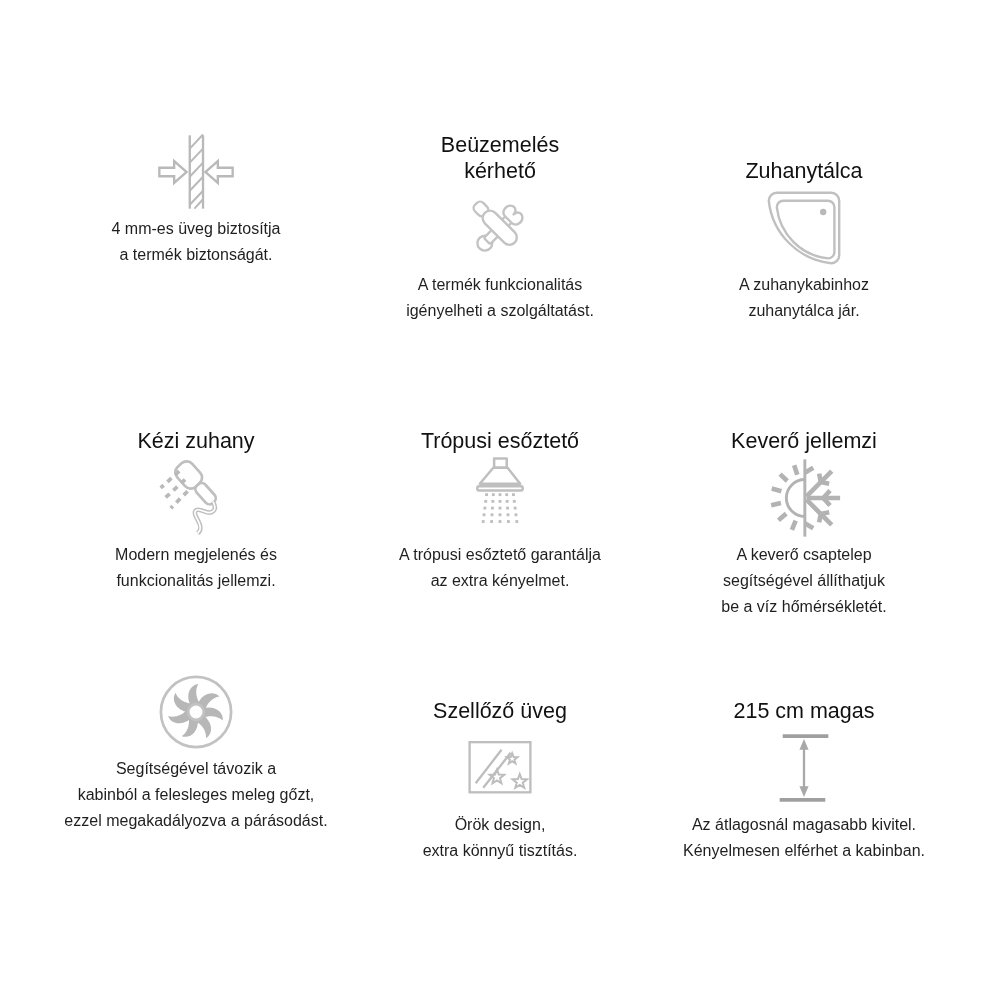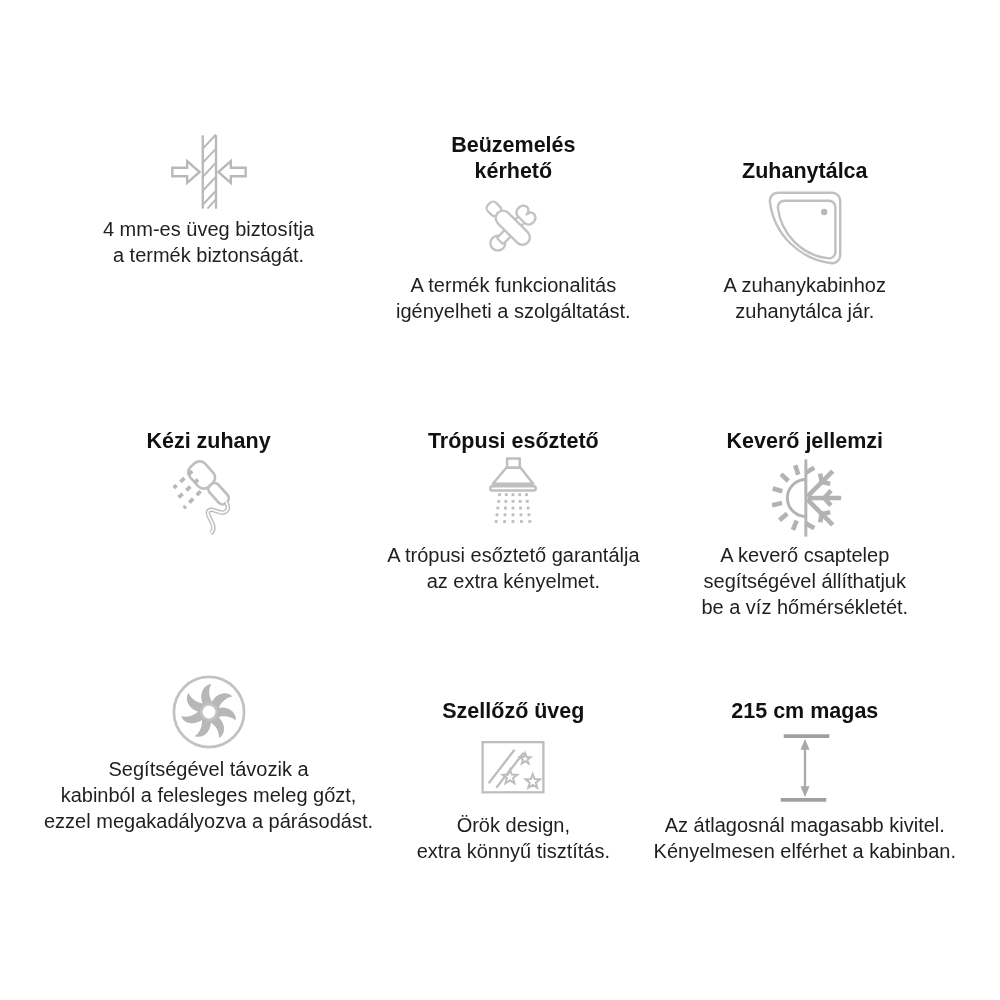--- a/index.html
+++ b/index.html
@@ -12,28 +12,28 @@
     display:grid;
     grid-template-columns:repeat(3,1fr);
     grid-auto-rows:270px;
     padding:128px 44px 0 44px;
   }
   .cell{
     display:flex;flex-direction:column;align-items:center;text-align:center;
   }
   .title{
     min-height:56px;display:flex;align-items:flex-end;justify-content:center;
-    font-weight:bold;font-size:21.5px;line-height:26px;color:#111111;
+    font-weight:normal;font-size:21.5px;line-height:26px;color:#111111;
     white-space:pre-line;
   }
   .iconbox{
     height:88px;display:flex;align-items:center;justify-content:center;
   }
   .desc{
-    font-size:20px;line-height:26px;color:#1f1f1f;
+    font-size:16px;line-height:26px;color:#1f1f1f;
     white-space:pre-line;width:max-content;max-width:none;
   }
   svg{display:block;}
 </style>
 </head>
 <body>
 
 <div class="grid">
 
   <div class="cell">
@@ -102,20 +102,22 @@
         </g>
         <path d="M70,54 C76,64 70,70 60,66 C48,61 46,66 52,76 C56,83 57,88 52,92" fill="none" stroke="#bfbfbf" stroke-width="5.5"></path>
         <path d="M70,54 C76,64 70,70 60,66 C48,61 46,66 52,76 C56,83 57,88 52,92" fill="none" stroke="#ffffff" stroke-width="2"></path>
         <g stroke="#b9b9b9" stroke-width="4.5" stroke-dasharray="6.5 6" fill="none">
           <line x1="30" y1="18" x2="8" y2="38"></line>
           <line x1="37" y1="28" x2="11" y2="52"></line>
           <line x1="40" y1="42" x2="20" y2="62"></line>
         </g>
       </svg>
     </div>
+    <div class="desc">Modern megjelenés és
+funkcionalitás jellemzi.</div>
   </div>
 
   <div class="cell">
     <div class="title">Trópusi esőztető</div>
     <div class="iconbox">
       <svg width="84" height="84" viewBox="0 0 100 100">
         <g stroke="#bfbfbf" stroke-width="3" fill="none" stroke-linejoin="round">
           <rect x="43" y="3" width="15" height="11"></rect>
           <path d="M42,14 h17 l15,19 H26 Z"></path>
           <rect x="23" y="36" width="54" height="5" rx="2"></rect>

